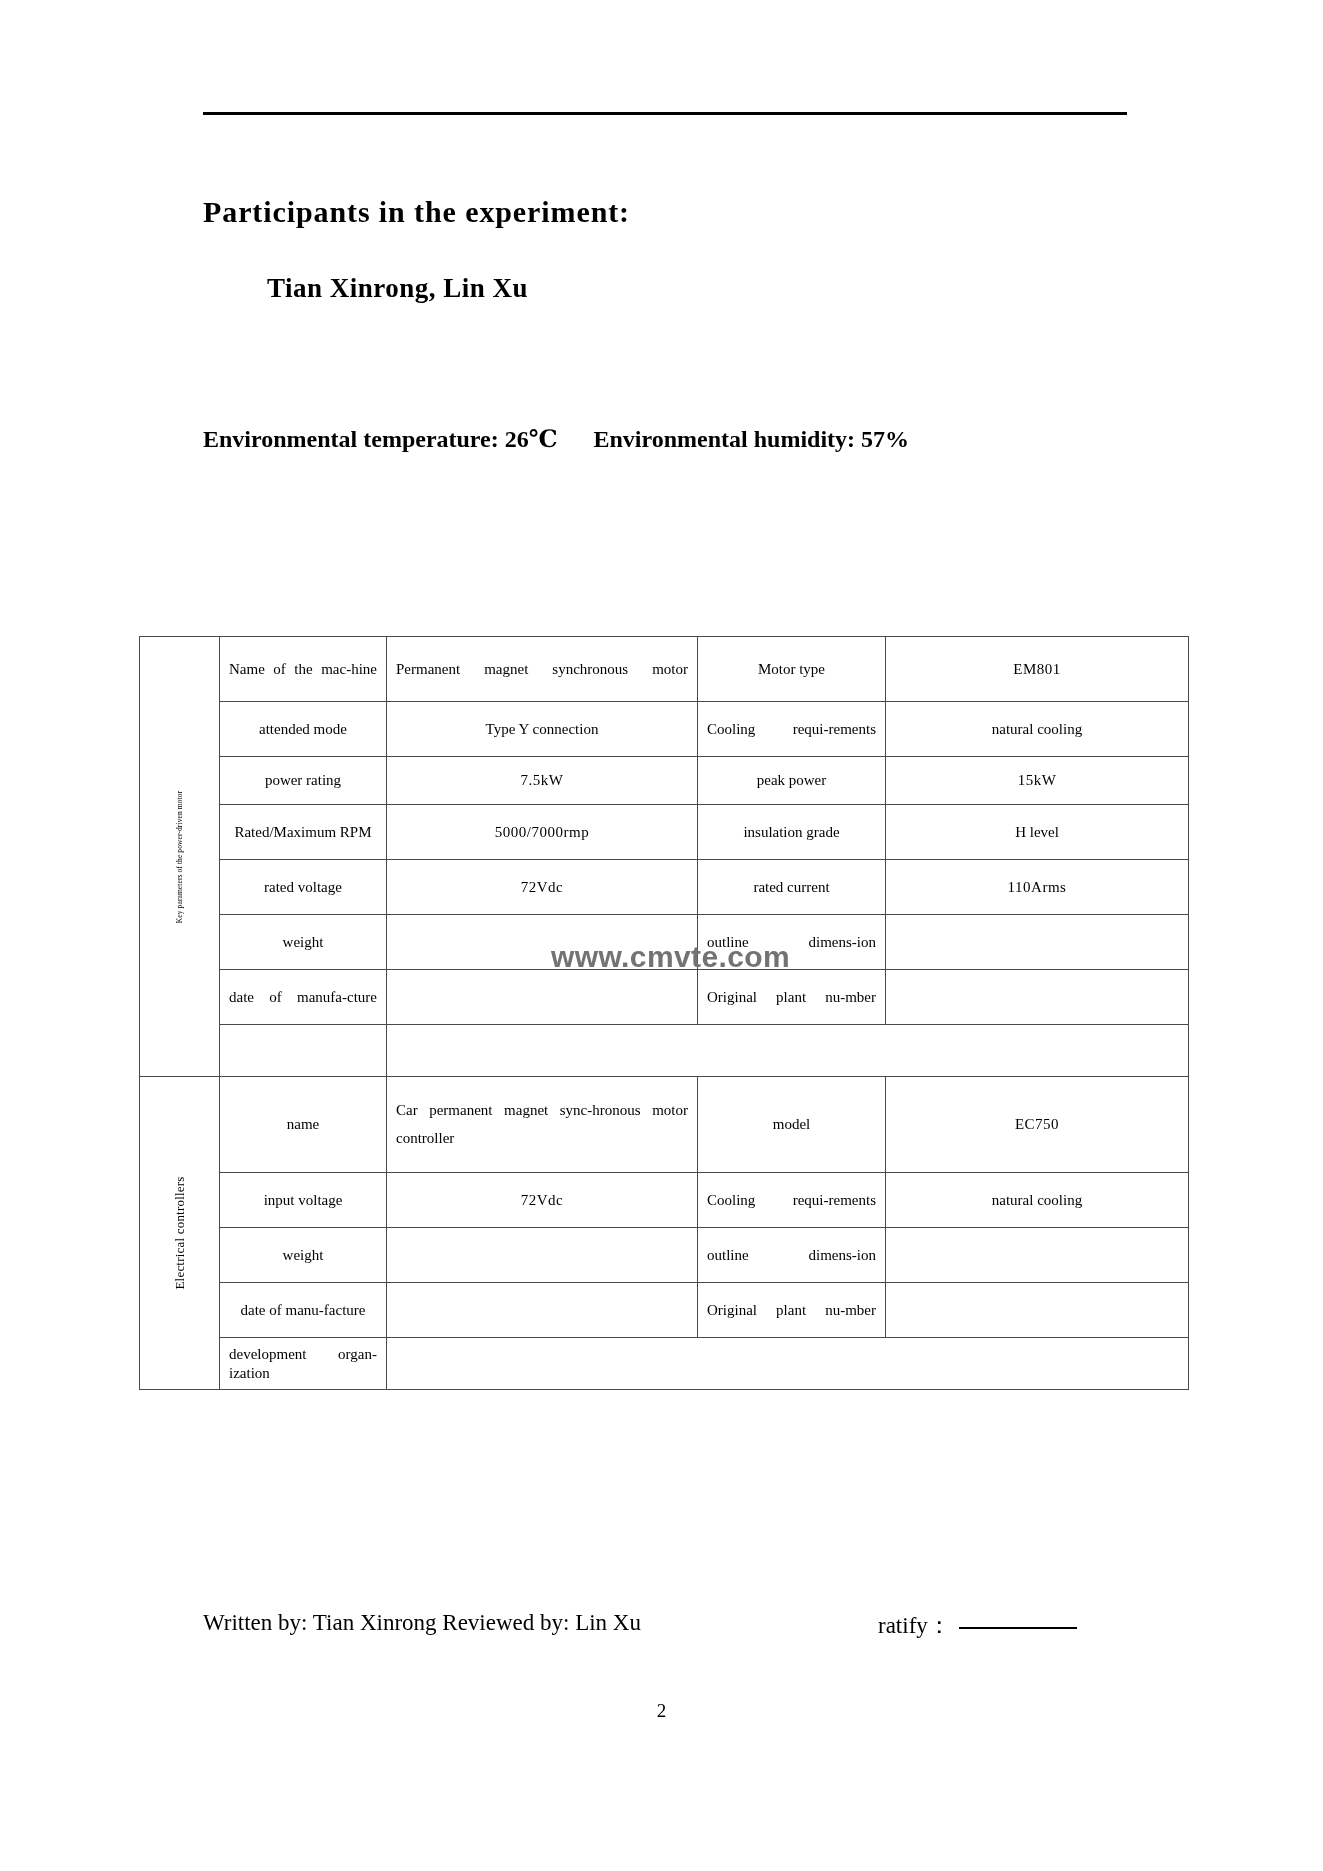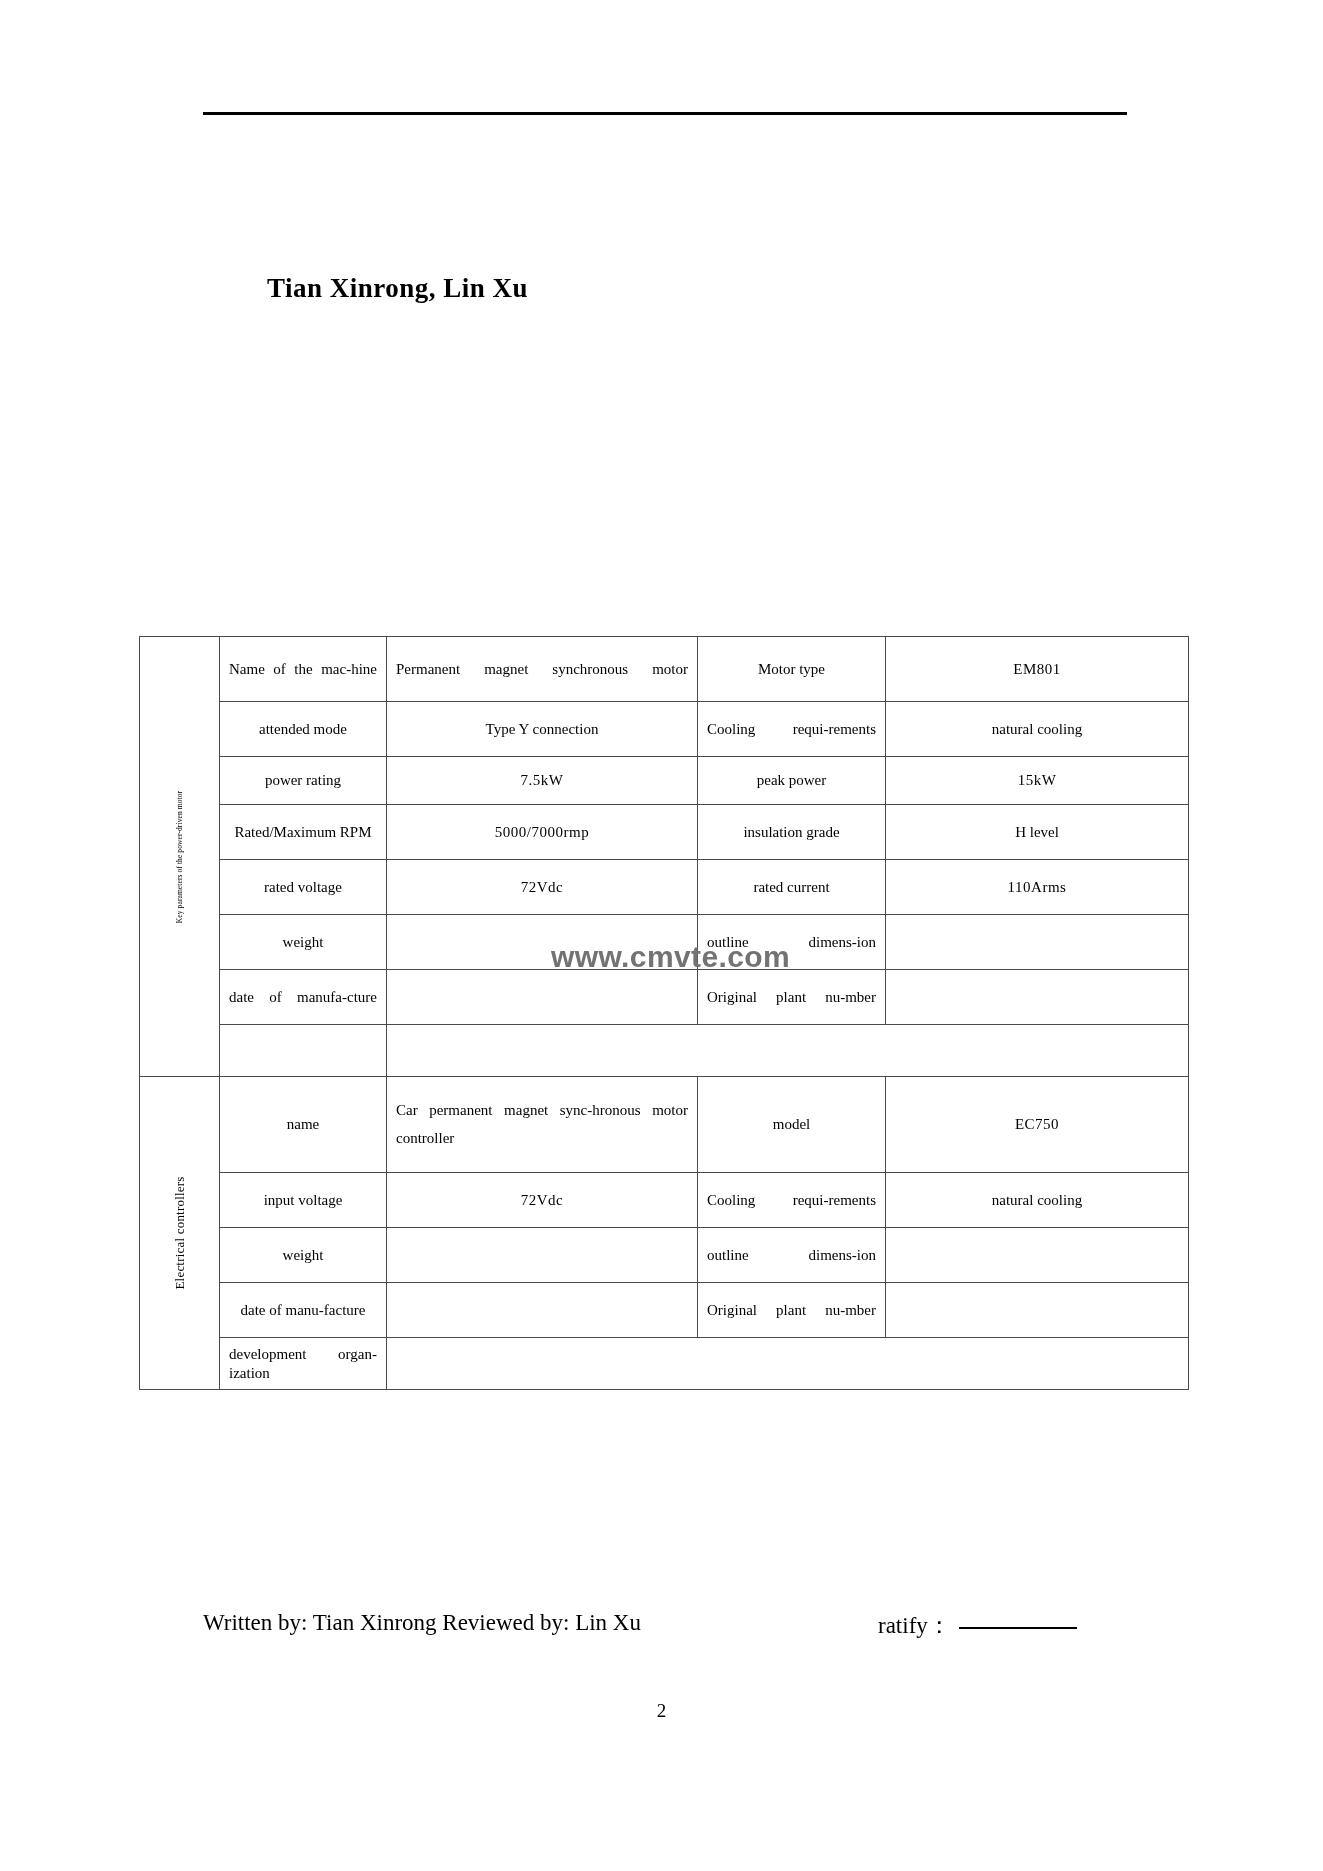--- a/index.html
+++ b/index.html
@@ -183,23 +183,27 @@
     font-size: 19px;
   }
 </style>
 </head>
 <body>
 
 <div class="page">
 
   <div class="header-rule"></div>
 
+  <div class="h-participants">Participants in the experiment:</div>
 
   <div class="h-names">Tian Xinrong, Lin Xu</div>
 
+  <div class="h-env">
+    <span>Environmental temperature: 26℃</span><span class="gap"></span><span>Environmental humidity: 57%</span>
+  </div>
 
 
   <table class="spec-table">
     <colgroup>
       <col style="width:80px">
       <col style="width:167px">
       <col style="width:311px">
       <col style="width:188px">
       <col style="width:303px">
     </colgroup>

